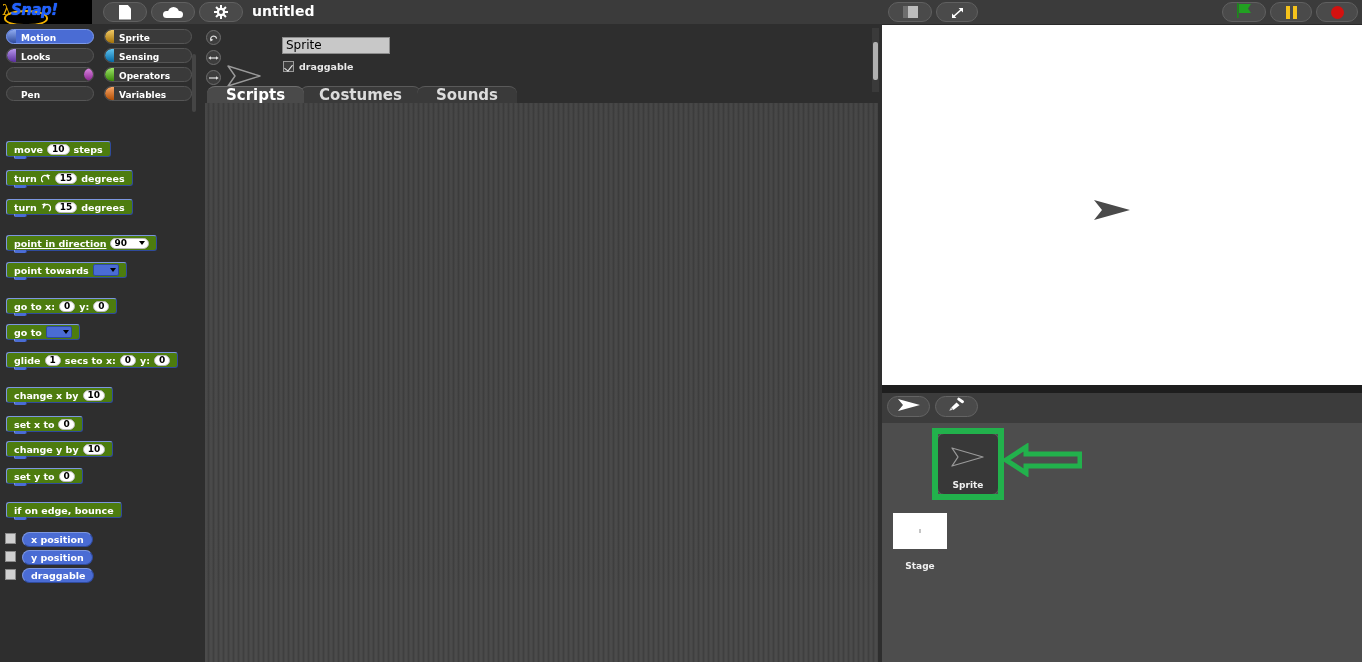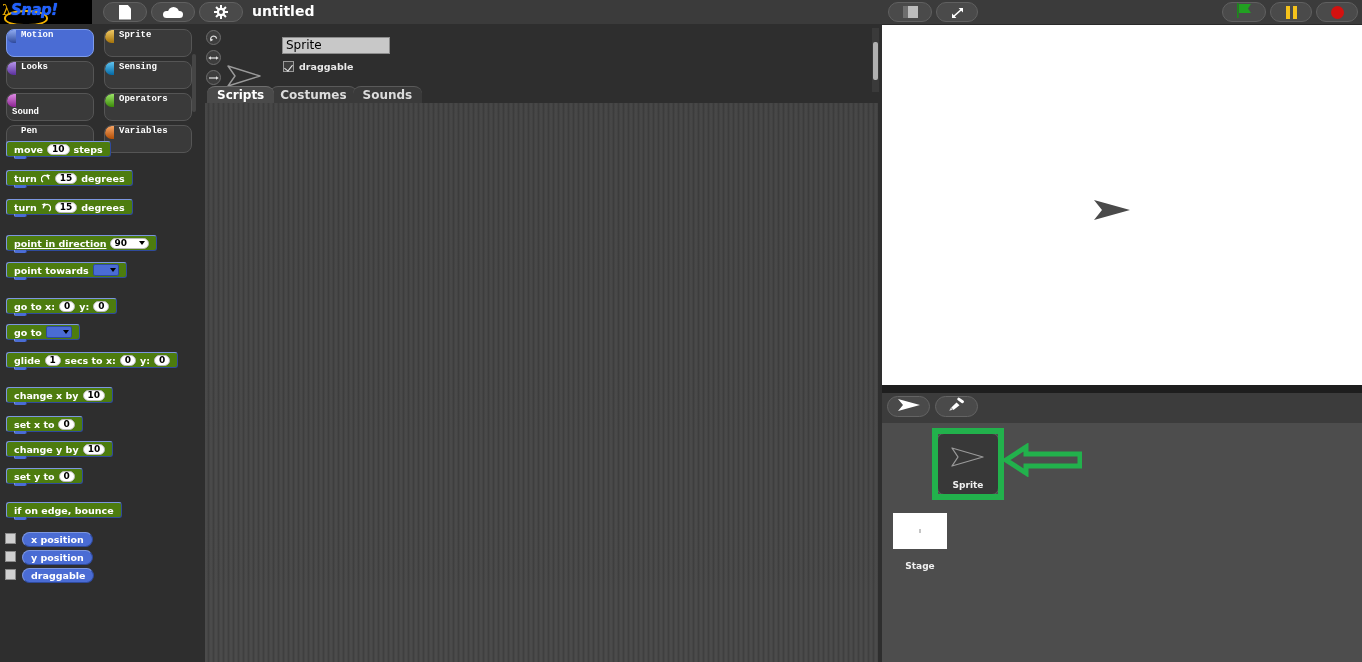--- a/index.html
+++ b/index.html
@@ -163,30 +163,29 @@
     position: absolute;
     left: 6px; top: 5px;
     width: 190px;
     display: grid;
     grid-template-columns: 88px 88px;
     column-gap: 10px;
     row-gap: 4px;
   }
   .cat-btn {
     position: relative;
-    height: 28px;
+    height: 15px;
     border-radius: 8px;
     background: #3a3a3a;
     border: 1px solid #555;
     box-sizing: border-box;
     display: flex;
-    align-items: flex-start;
+    align-items: flex-end;
     cursor: pointer;
     overflow: hidden;
-    font-family: Liberation Mono, monospace;
   }
   .cat-btn.selected {
     background: #4a6cd4;
     border-color: #7e9bea;
   }
   .cat-swatch {
     width: 9px; height: 13px;
     border-radius: 7px 0 0 7px;
     flex: 0 0 auto;
     margin-left: 0px;
@@ -410,24 +409,24 @@
 
   #tabs {
     position: absolute;
     left: 5px; top: 62px;
     height: 17px;
     display: flex;
     align-items: flex-end;
   }
   .tab {
     height: 16px;
-    padding: 0 10px;
+    padding: 0 19px;
     background: #3a3a3a;
     color: #dcdcdc;
-    font-size: 12px;
+    font-size: 15px;
     font-weight: bold;
     line-height: 17px;
     border-radius: 8px 8px 0 0;
     margin-right: -4px;
     position: relative;
     cursor: pointer;
     border-top: 1px solid #5a5a5a;
   }
   .tab.active {
     background: #4a4a4a;

